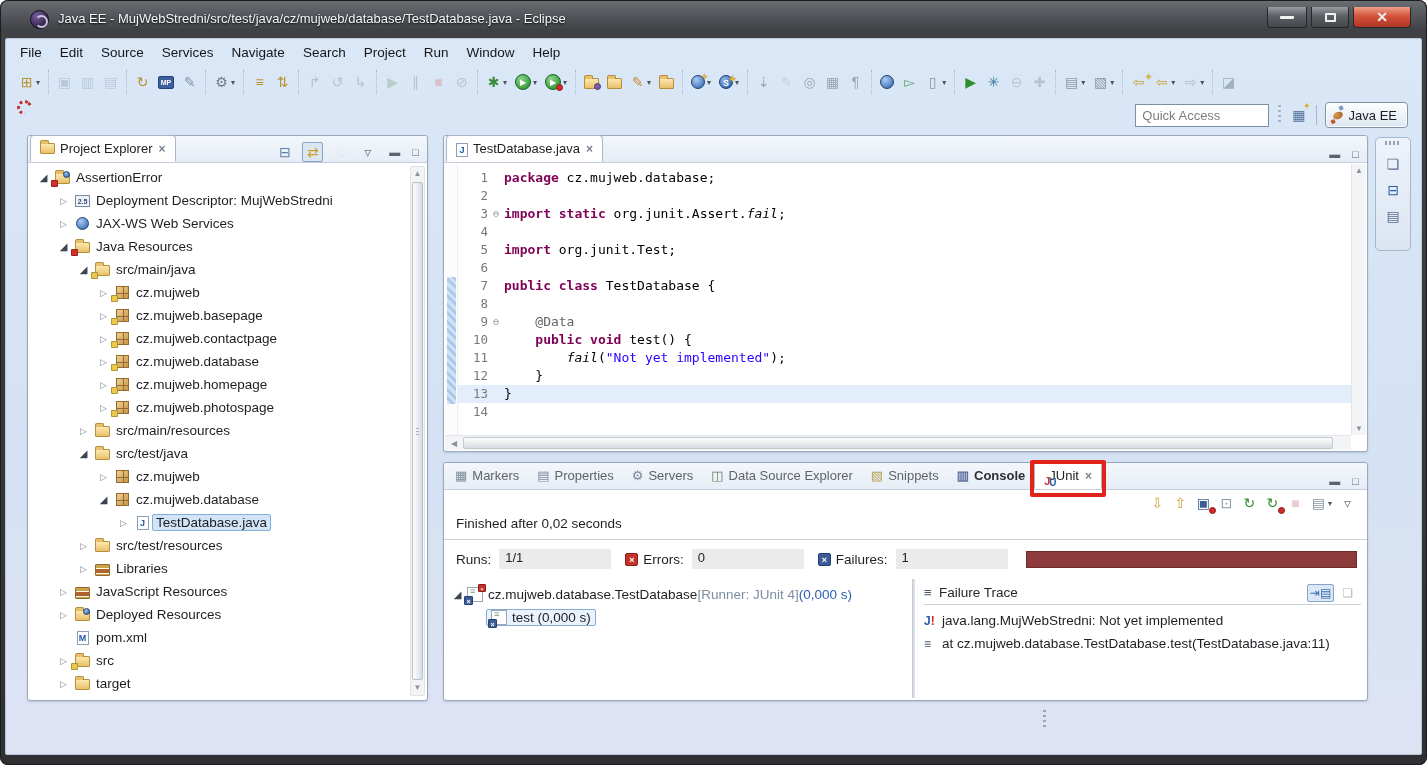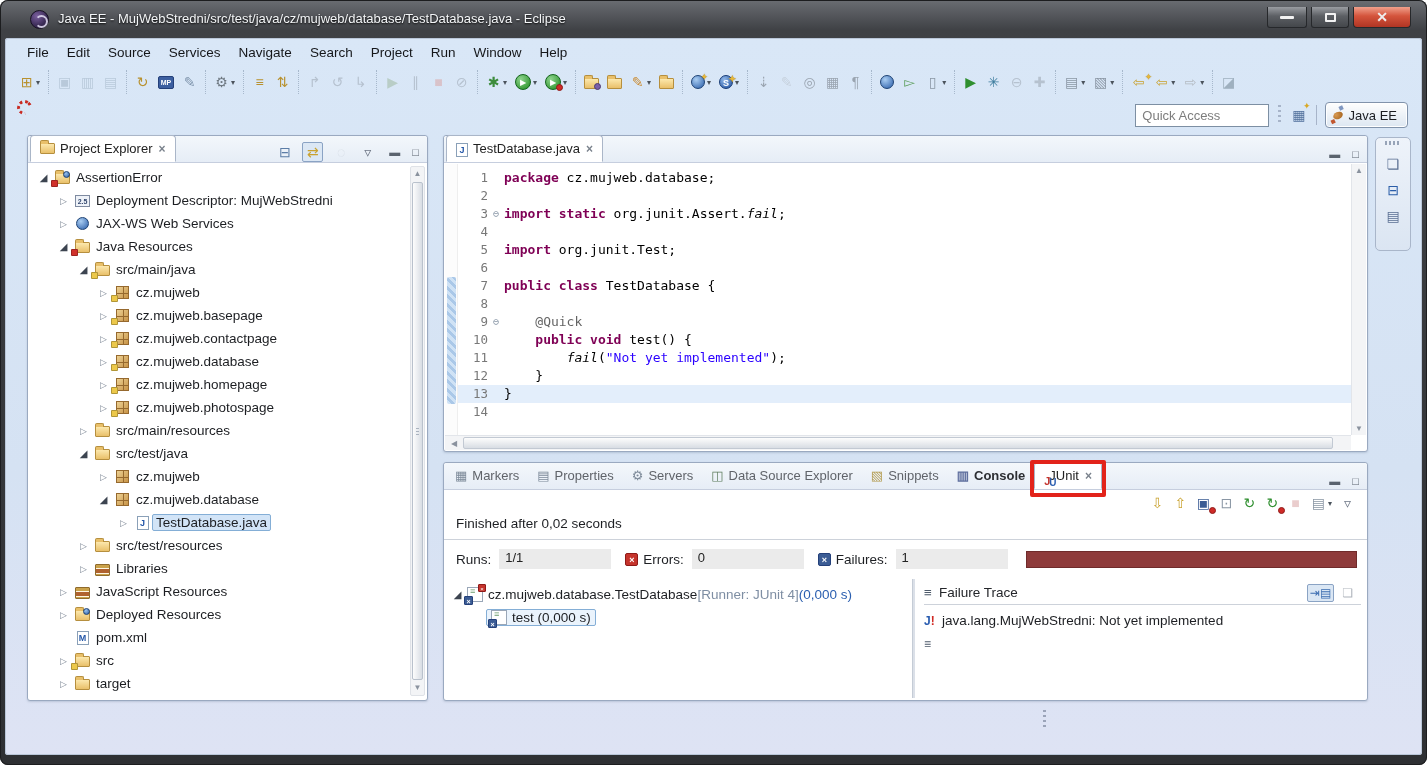--- a/index.html
+++ b/index.html
@@ -19,21 +19,21 @@
   .wbtn{height:21px;border:1px solid #26282b;border-top:none;display:flex;align-items:center;justify-content:center;
         color:#eee;font-size:12px;font-weight:bold;background:linear-gradient(#9a9da2,#5c5f64 45%,#44474b);}
   .wbtn.min{width:40px;border-radius:0 0 3px 3px;margin-right:4px;}
   .wbtn.max{width:38px;border-radius:0 0 3px 3px;margin-right:4px;}
   .wbtn.close{width:58px;border-radius:0 0 4px 4px;background:linear-gradient(#f0a08c,#d4543c 45%,#b03524);font-size:14px;}
   .wbtn .bar{width:14px;height:3px;background:#f2f2f2;border-radius:1px;}
   .wbtn .box{width:11px;height:9px;border:2px solid #f2f2f2;border-radius:1px;}
   
   .workbench{position:absolute;left:5px;right:5px;top:38px;bottom:10px;border-radius:3px;
       background:linear-gradient(#d9e7f7,#d5e2f3 60%,#dee3f4);overflow:hidden;box-shadow:inset 0 0 0 1px #b9c6d8;}
-  .menubar{position:absolute;left:0;top:0;right:0;height:28px;display:flex;align-items:center;padding-left:13px;font-size:13.5px;color:#15171a;}
+  .menubar{position:absolute;left:0;top:0;right:0;height:28px;display:flex;align-items:center;padding-left:6px;font-size:13.5px;color:#15171a;}
   .menu-item{padding:4px 9px;border-radius:3px;cursor:default;}
   
   .tbrow1{position:absolute;left:0;top:28px;right:0;height:32px;display:flex;align-items:center;padding-left:6px;overflow:hidden;}
   .tbrow2{position:absolute;left:0;top:60px;right:0;height:34px;}
   .tbgroup{display:flex;align-items:center;padding:0 4px;border-left:1px dotted #a7b8cc;height:24px;}
   .tbgroup:first-child{border-left:none;}
   .tbtn{display:inline-flex;align-items:center;margin:0 2px;padding:1px 2px;border-radius:3px;position:relative;}
   .gi{font-size:14px;line-height:16px;display:inline-block;min-width:15px;text-align:center;}
   .dd{font-size:8px;color:#4b535c;margin-left:2px;}
   .dis{opacity:.55;}
@@ -624,21 +624,21 @@
         </div>
         <div class="code" id="code-lines">
             <div class="cl"><span class="ln">1</span><span class="fd"></span><span class="kw">package</span><span class="pl"> cz.mujweb.database;</span></div>
             <div class="cl"><span class="ln">2</span><span class="fd"></span></div>
             <div class="cl"><span class="ln">3</span><span class="fd">⊖</span><span class="kw">import static</span><span class="pl"> org.junit.Assert.</span><span class="it">fail</span><span class="pl">;</span></div>
             <div class="cl"><span class="ln">4</span><span class="fd"></span></div>
             <div class="cl"><span class="ln">5</span><span class="fd"></span><span class="kw">import</span><span class="pl"> org.junit.Test;</span></div>
             <div class="cl"><span class="ln">6</span><span class="fd"></span></div>
             <div class="cl"><span class="ln">7</span><span class="fd"></span><span class="kw">public class</span><span class="pl"> TestDatabase {</span></div>
             <div class="cl"><span class="ln">8</span><span class="fd"></span></div>
-            <div class="cl"><span class="ln">9</span><span class="fd">⊖</span><span class="ann">    @Quick</span></div>
+            <div class="cl"><span class="ln">9</span><span class="fd">⊖</span><span class="ann">    @Data</span></div>
             <div class="cl"><span class="ln">10</span><span class="fd"></span><span class="pl">    </span><span class="kw">public void</span><span class="pl"> test() {</span></div>
             <div class="cl"><span class="ln">11</span><span class="fd"></span><span class="pl">        </span><span class="it">fail</span><span class="pl">(</span><span class="str">"Not yet implemented"</span><span class="pl">);</span></div>
             <div class="cl"><span class="ln">12</span><span class="fd"></span><span class="pl">    }</span></div>
             <div class="cl cur"><span class="ln">13</span><span class="fd"></span><span class="pl">}</span></div>
             <div class="cl"><span class="ln">14</span><span class="fd"></span></div>
           </div>
       </div>
       <div class="ed-vsb">
         <div class="ar up" style="position:absolute;top:2px;left:0;right:0;text-align:center;font-size:8px;color:#8a929e;">▲</div>
         <div style="position:absolute;bottom:2px;left:0;right:0;text-align:center;font-size:8px;color:#8a929e;">▼</div>
@@ -767,20 +767,21 @@
               <span class="hbtn dis">❏</span>
             </span>
           </div>
           <div class="ft-lines" id="ft-lines">
               <div class="ftrow">
                 <span class="fticon"><span class="jexc">J<i>!</i></span></span>
                 <span>java.lang.MujWebStredni: Not yet implemented</span>
               </div>
               <div class="ftrow">
                 <span class="fticon">≡</span>
+                <span>at cz.mujweb.database.TestDatabase.test(TestDatabase.java:11)</span>
               </div>
             </div>
         </div>
       </div>
     </div>
 
     <div class="statusgrip" style="left:1038px;top:672px;"></div>
   </div>
 </div>
 

